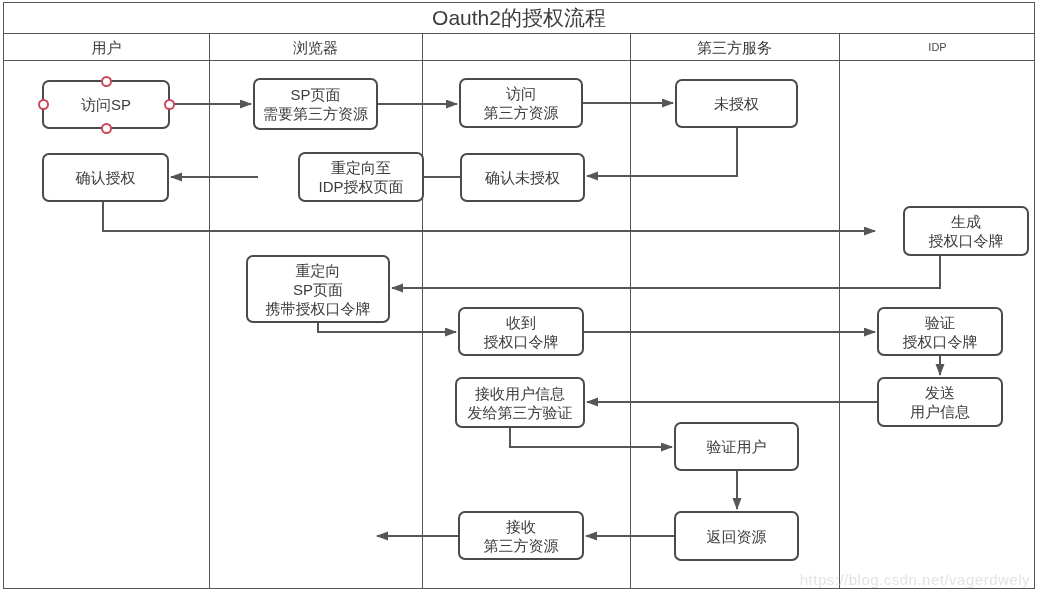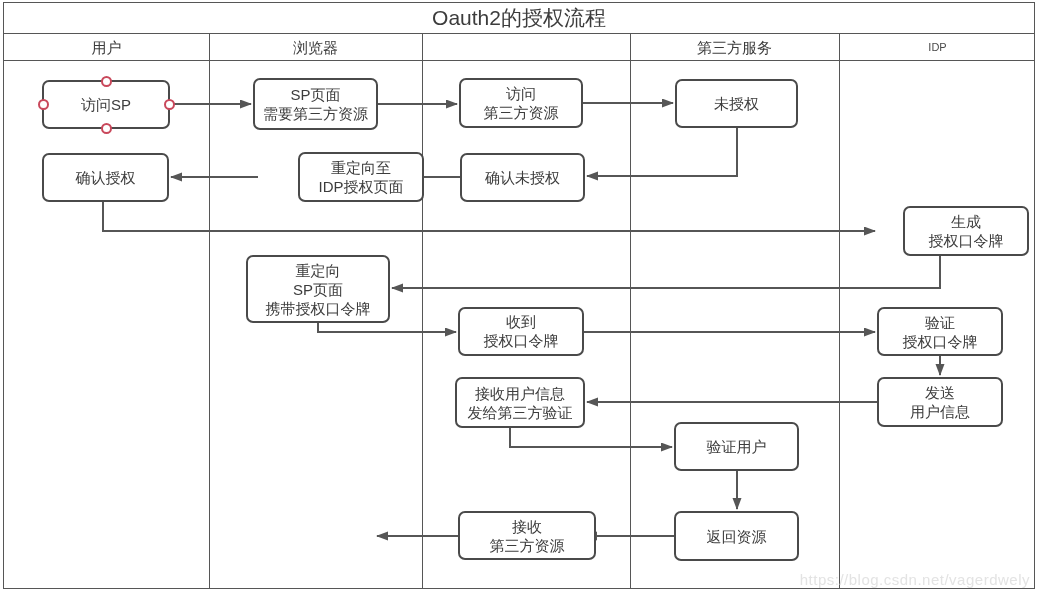--- a/index.html
+++ b/index.html
@@ -126,21 +126,21 @@
     <span>生成</span>
     <span>授权口令牌</span>
   </div>
 
   <div class="node" style="left:246px;top:255px;width:144px;height:68px;">
     <span>重定向</span>
     <span>SP页面</span>
     <span>携带授权口令牌</span>
   </div>
 
-  <div class="node" style="left:458px;top:307px;width:126px;height:49px;font-family:Liberation Serif, serif;">
+  <div class="node" style="left:458px;top:307px;width:126px;height:49px;">
     <span>收到</span>
     <span>授权口令牌</span>
   </div>
 
   <div class="node" style="left:877px;top:307px;width:126px;height:49px;">
     <span>验证</span>
     <span>授权口令牌</span>
   </div>
 
   <div class="node" style="left:455px;top:377px;width:130px;height:51px;">
@@ -154,20 +154,20 @@
   </div>
 
   <div class="node" style="left:674px;top:422px;width:125px;height:49px;">
     <span>验证用户</span>
   </div>
 
   <div class="node" style="left:674px;top:511px;width:125px;height:50px;">
     <span>返回资源</span>
   </div>
 
-  <div class="node" style="left:458px;top:511px;width:138px;height:49px;">
+  <div class="node" style="left:458px;top:511px;width:126px;height:49px;">
     <span>接收</span>
     <span>第三方资源</span>
   </div>
 
 
   <div class="watermark">https://blog.csdn.net/vagerdwely</div>
 </div>
 
 </body></html>

